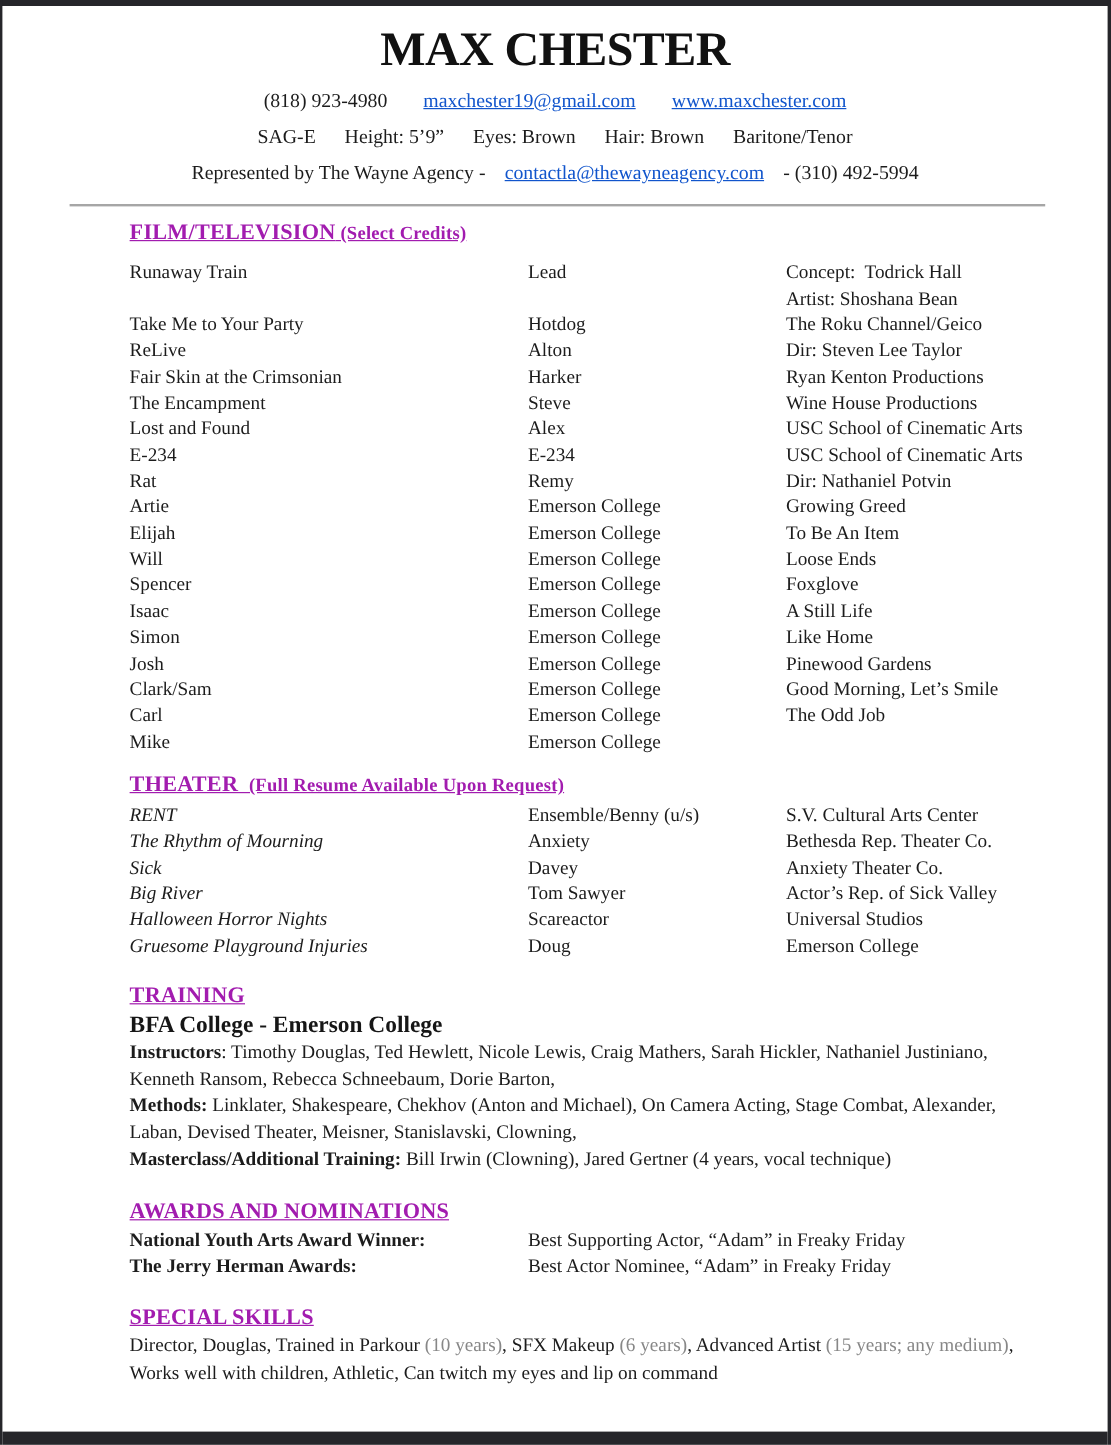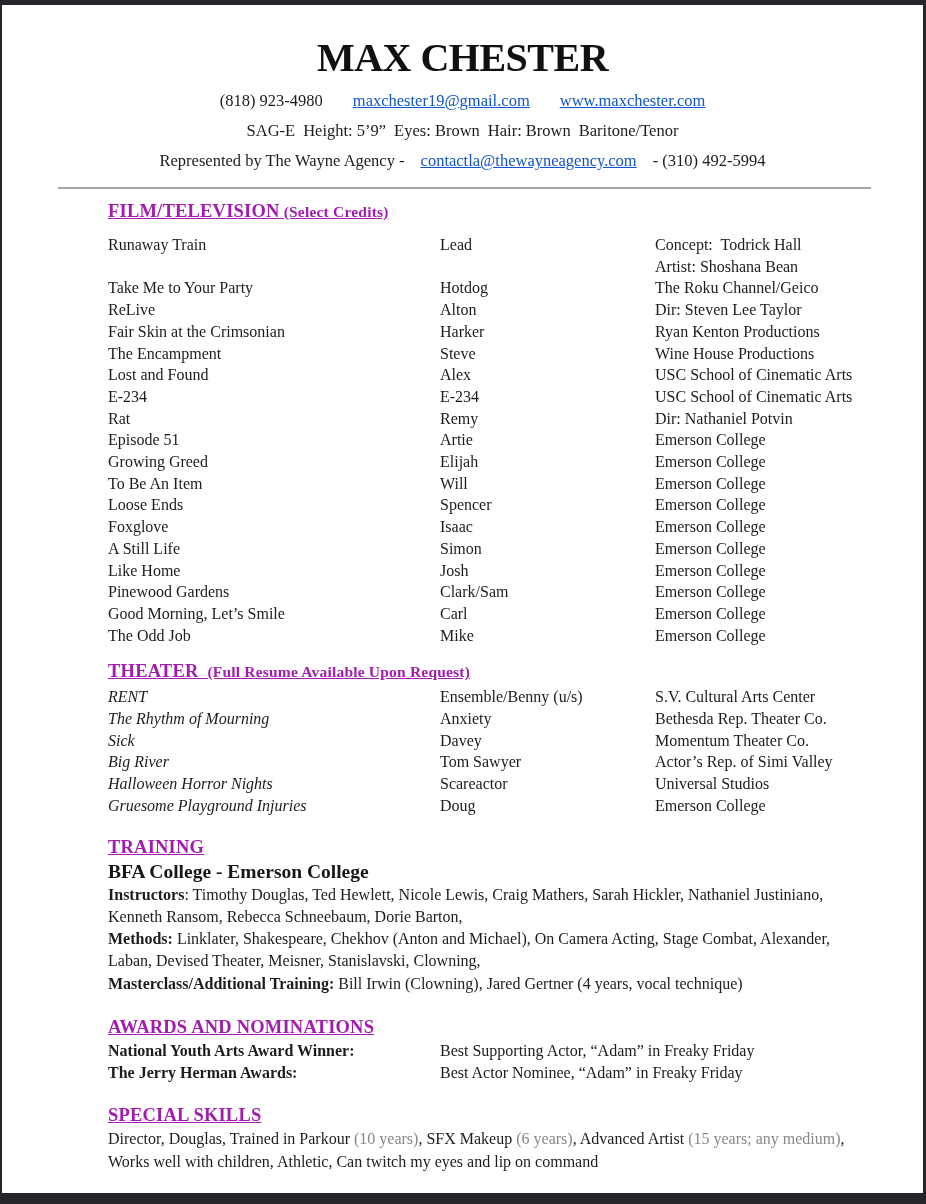--- a/index.html
+++ b/index.html
@@ -19,37 +19,37 @@
     border-right: 3px solid #26262a;
     position: relative;
   }
   .bottom-bar {
     position: absolute;
     left: 0; right: 0; bottom: 0;
     height: 11px;
     background: #26262a;
   }
   
-  .head { text-align: center; padding-top: 30px; }
+  .head { text-align: center; padding-top: 13px; }
   .name {
     font-size: 40px;
     font-weight: 700;
     letter-spacing: -0.5px;
     line-height: 46px;
     color: #111111;
   }
   .contact-line, .stats-line, .rep-line {
     display: flex;
     justify-content: center;
     align-items: baseline;
     font-size: 16.5px;
     line-height: 21px;
   }
   .contact-line { margin-top: 9px; column-gap: 30px; }
-  .stats-line   { margin-top: 9px; column-gap: 8px; }
+  .stats-line   { margin-top: 9px; column-gap: 24px; }
   .rep-line     { margin-top: 9px; column-gap: 16px; }
   a.link {
     color: #1155cc;
     text-decoration: underline;
     cursor: pointer;
   }
   .divider {
     height: 2px;
     background: #a6a6a6;
     margin: 16px 52px 0 56px;
@@ -158,21 +158,20 @@
           <span class="cell-studio">Wine House Productions</span>
         <span class="cell-title">Lost and Found</span>
           <span class="cell-role">Alex</span>
           <span class="cell-studio">USC School of Cinematic Arts</span>
         <span class="cell-title">E-234</span>
           <span class="cell-role">E-234</span>
           <span class="cell-studio">USC School of Cinematic Arts</span>
         <span class="cell-title">Rat</span>
           <span class="cell-role">Remy</span>
           <span class="cell-studio">Dir: Nathaniel Potvin</span>
-        <span class="cell-title">Episode 51</span>
           <span class="cell-role">Artie</span>
           <span class="cell-studio">Emerson College</span>
         <span class="cell-title">Growing Greed</span>
           <span class="cell-role">Elijah</span>
           <span class="cell-studio">Emerson College</span>
         <span class="cell-title">To Be An Item</span>
           <span class="cell-role">Will</span>
           <span class="cell-studio">Emerson College</span>
         <span class="cell-title">Loose Ends</span>
           <span class="cell-role">Spencer</span>
@@ -202,24 +201,24 @@
       <h2 class="section"><span>THEATER&nbsp;</span><span class="hsub">&nbsp;(Full Resume Available Upon Request)</span></h2>
       <div class="credit-grid">
         <span class="cell-title">RENT</span>
           <span class="cell-role">Ensemble/Benny (u/s)</span>
           <span class="cell-studio">S.V. Cultural Arts Center</span>
         <span class="cell-title">The Rhythm of Mourning</span>
           <span class="cell-role">Anxiety</span>
           <span class="cell-studio">Bethesda Rep. Theater Co.</span>
         <span class="cell-title">Sick</span>
           <span class="cell-role">Davey</span>
-          <span class="cell-studio">Momentum Theater Co.</span>
+          <span class="cell-studio">Anxiety Theater Co.</span>
         <span class="cell-title">Big River</span>
           <span class="cell-role">Tom Sawyer</span>
-          <span class="cell-studio">Actor’s Rep. of Simi Valley</span>
+          <span class="cell-studio">Actor’s Rep. of Sick Valley</span>
         <span class="cell-title">Halloween Horror Nights</span>
           <span class="cell-role">Scareactor</span>
           <span class="cell-studio">Universal Studios</span>
         <span class="cell-title">Gruesome Playground Injuries</span>
           <span class="cell-role">Doug</span>
           <span class="cell-studio">Emerson College</span>
       </div>
     </section>
 
     <section class="training-section">

